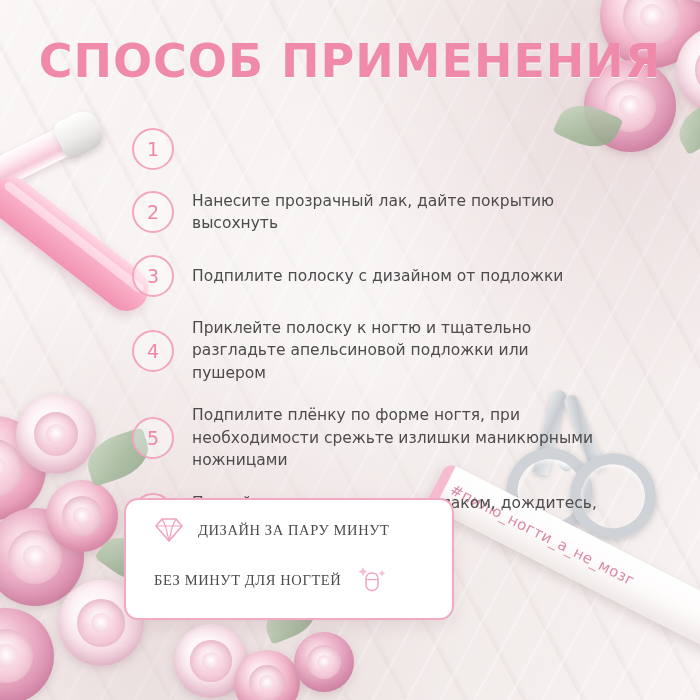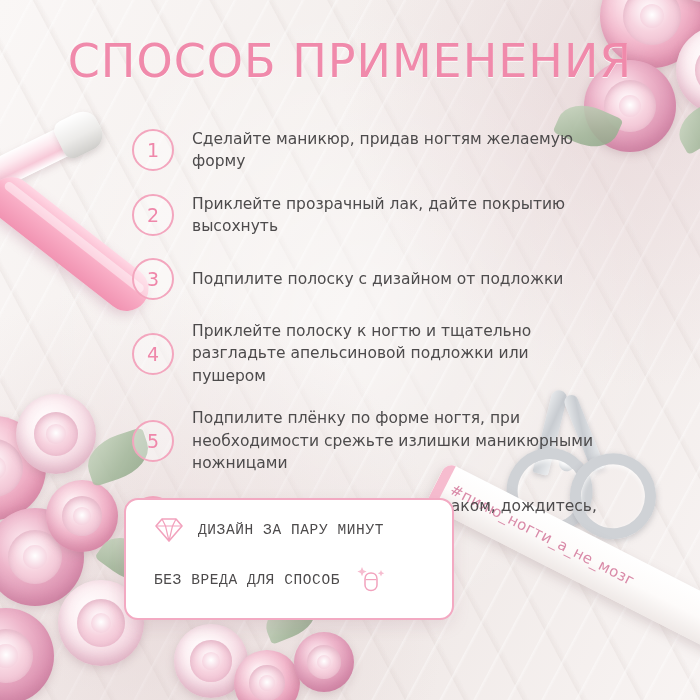--- a/index.html
+++ b/index.html
@@ -188,21 +188,21 @@
   
   .content { position: absolute; inset: 0; }
 
   .title {
     position: absolute;
     top: 34px;
     left: 0;
     width: 700px;
     text-align: center;
     font-family: "DejaVu Sans", sans-serif;
-    font-weight: normal;
+    font-weight: bold;
     font-size: 46px;
     letter-spacing: 1px;
     color: #f08aab;
     text-shadow: 0 1px 0 rgba(255,255,255,.8);
   }
 
   .steps {
     position: absolute;
     left: 132px;
     top: 128px;
@@ -250,21 +250,21 @@
     box-shadow: 0 6px 16px rgba(170,130,145,.18);
   }
   .badge-row {
     position: absolute;
     display: flex;
     align-items: center;
   }
   .badge-row.one { left: 28px; top: 16px; }
   .badge-row.two { left: 28px; top: 64px; }
   .badge-label {
-    font-family: Liberation Mono, monospace;
+    font-family: Liberation Serif, serif;
     font-size: 14.5px;
     letter-spacing: .6px;
     color: #4d4b4c;
   }
   .badge-row.one .badge-label { margin-left: 14px; }
   .badge-row.two .badge-label { margin-right: 14px; }
   .ico { flex: 0 0 auto; line-height: 0; }
 </style>
 </head>
 <body>
@@ -325,26 +325,25 @@
   </div>
 
   <div class="content">
 
     <div class="title">СПОСОБ ПРИМЕНЕНИЯ</div>
 
     <div class="steps">
 
       <div class="step">
         <div class="step-num">1</div>
-        <div class="step-text">Сделайте маникюр, придав ногтям желаемую форму</div>
       </div>
 
       <div class="step">
         <div class="step-num">2</div>
-        <div class="step-text">Приклейте прозрачный лак, дайте покрытию высохнуть</div>
+        <div class="step-text">Нанесите прозрачный лак, дайте покрытию высохнуть</div>
       </div>
 
       <div class="step">
         <div class="step-num">3</div>
         <div class="step-text">Подпилите полоску с дизайном от подложки</div>
       </div>
 
       <div class="step">
         <div class="step-num">4</div>
         <div class="step-text">Приклейте полоску к ногтю и тщательно разгладьте апельсиновой подложки или пушером</div>
@@ -368,21 +367,21 @@
         <span class="ico">
           <svg width="30" height="28" viewBox="0 0 30 28" aria-hidden="true">
             <path d="M8 3 H22 L28 10 L15 25 L2 10 Z" fill="none" stroke="#f2a2bd" stroke-width="1.6" stroke-linejoin="round"></path>
             <path d="M2 10 H28 M8 3 L11.5 10 L15 25 M22 3 L18.5 10 L15 25" fill="none" stroke="#f2a2bd" stroke-width="1.2"></path>
           </svg>
         </span>
         <span class="badge-label">ДИЗАЙН ЗА ПАРУ МИНУТ</span>
       </div>
 
       <div class="badge-row two">
-        <span class="badge-label">БЕЗ ВРЕДА ДЛЯ СПОСОБ</span>
+        <span class="badge-label">БЕЗ МИНУТ ДЛЯ НОГТЕЙ</span>
         <span class="ico">
           <svg width="34" height="32" viewBox="0 0 34 32" aria-hidden="true">
             <path d="M17 9 c3.6 0 6 2.4 6 6 v6 c0 3.2-2.6 5.6-6 5.6 s-6-2.4-6-5.6 v-6 c0-3.6 2.4-6 6-6 z" fill="none" stroke="#f2a2bd" stroke-width="1.5"></path>
             <path d="M11.6 15.6 h10.8" fill="none" stroke="#f2a2bd" stroke-width="1.2"></path>
             <path d="M8 3 l1.4 3.2 L12.6 7.6 L9.4 9 L8 12.2 L6.6 9 L3.4 7.6 L6.6 6.2 Z" fill="#f6bdd0"></path>
             <path d="M27 6 l1 2.3 2.3 1 -2.3 1 -1 2.3 -1-2.3 -2.3-1 2.3-1 Z" fill="#f6bdd0"></path>
           </svg>
         </span>
       </div>
 

